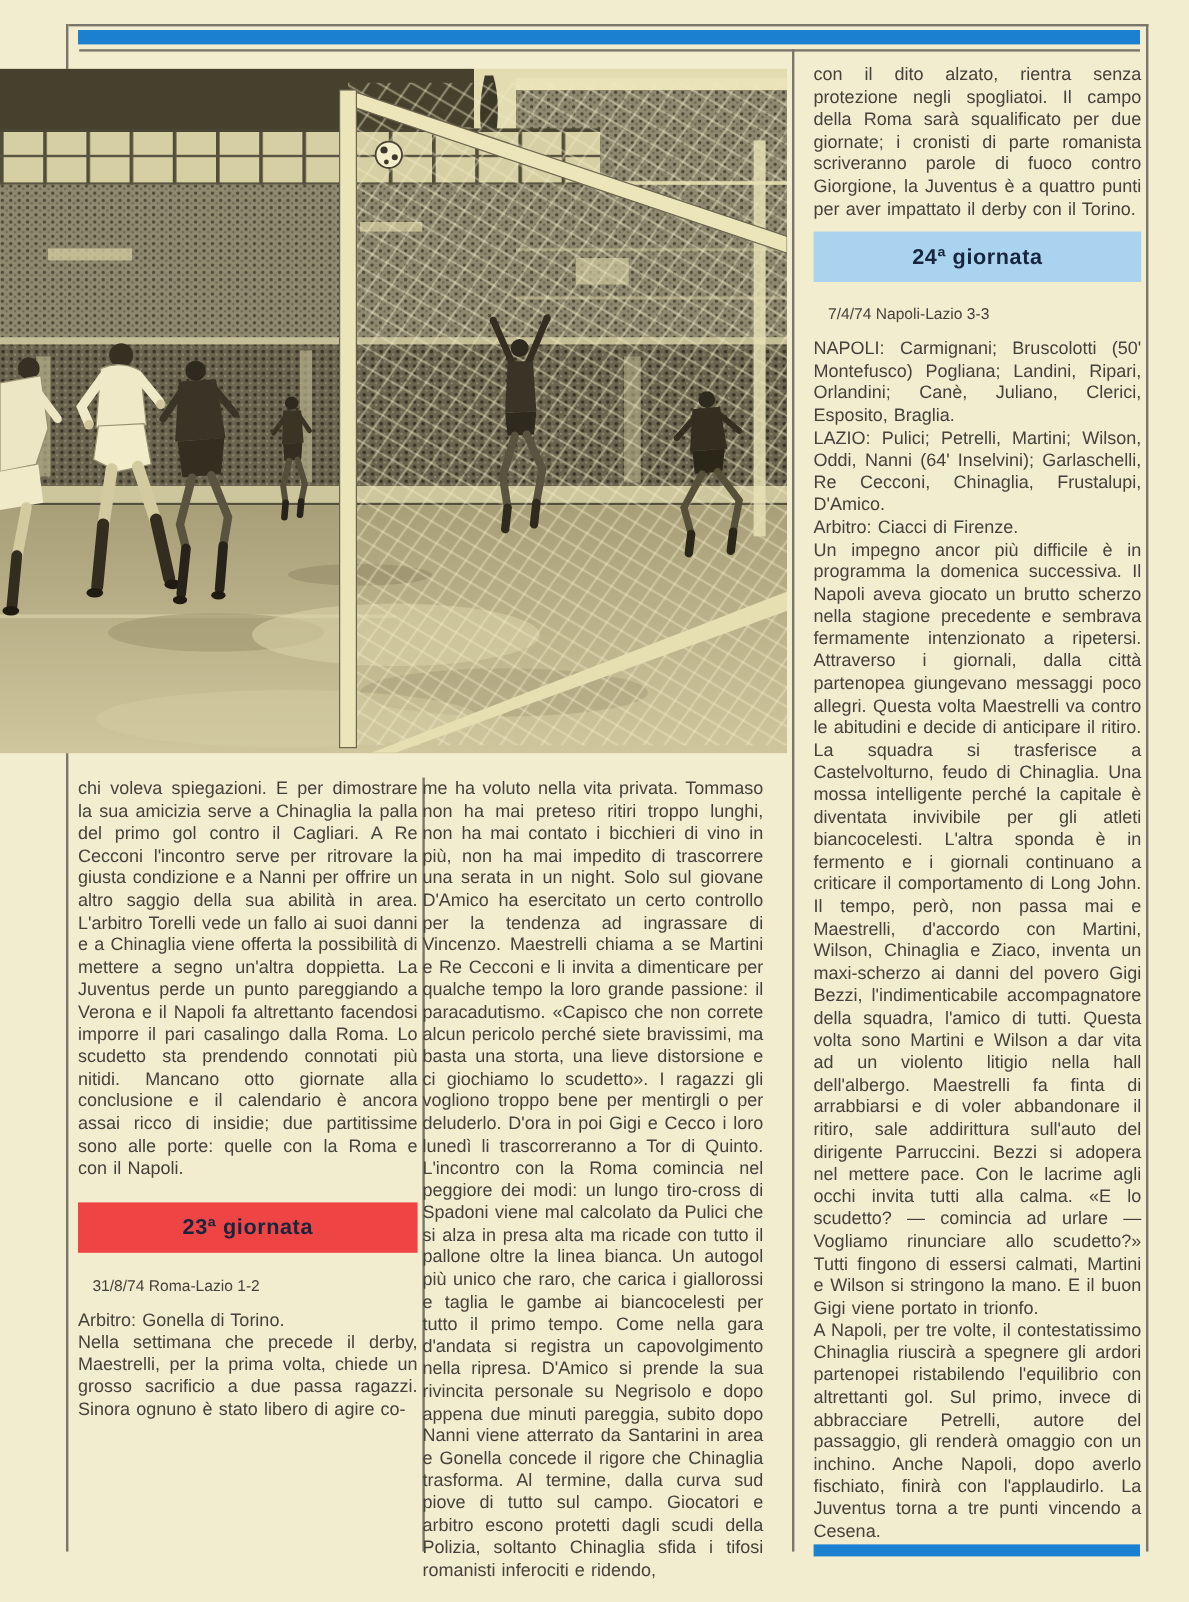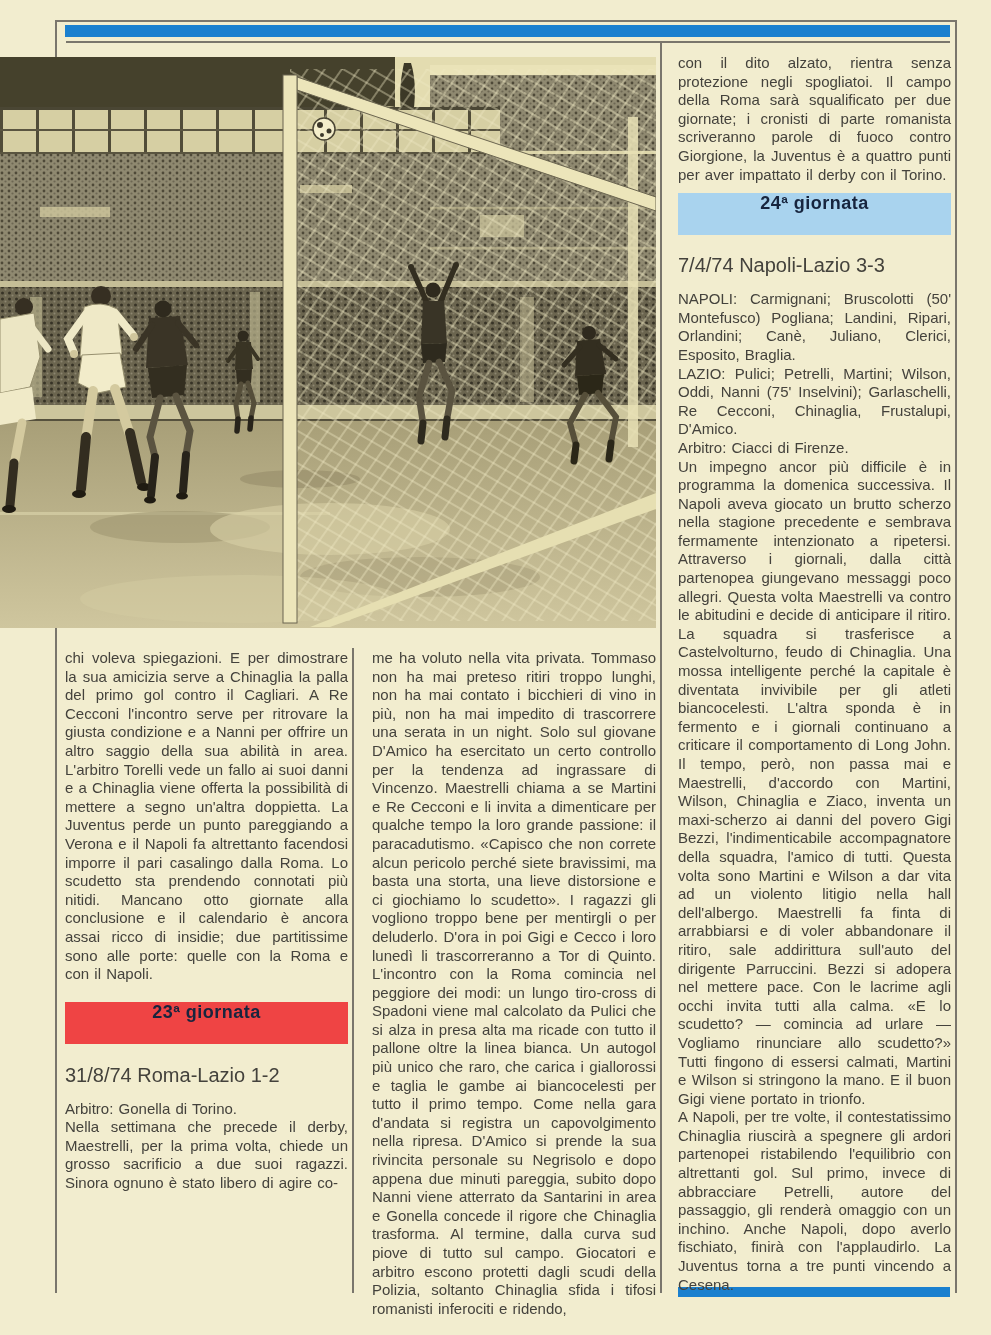--- a/index.html
+++ b/index.html
@@ -17,32 +17,32 @@
   #under-rule{left:66px;top:41px;width:884px;height:2px}
   #divider-left-mid{left:352px;top:648px;width:2px;height:645px}
   #divider-mid-right{left:660px;top:41px;width:2px;height:1252px}
   #top-bar{left:65px;top:25px;width:885px;height:12px}
   #bottom-bar{left:678px;top:1287px;width:272px;height:10px}
   #photo{left:0;top:57px;width:656px;height:571px;overflow:hidden}
   #photo svg{display:block;width:100%;height:100%}
 
   .col{position:absolute}
   #col-left{left:65px;top:649px;width:283px}
-  #col-mid{left:372px;top:649px;width:284px}
+  #col-mid{left:352px;top:649px;width:284px}
   #col-right{left:678px;top:54px;width:273px}
 
   p.body{font-size:15px;line-height:18.6px;text-align:justify;margin:0;word-spacing:1px}
   .it{}
   .banner{
-    height:42px;display:flex;align-items:flex-start;justify-content:center;
+    height:42px;display:flex;align-items:center;justify-content:center;
     font-weight:bold;font-size:18px;letter-spacing:.5px;color:#17253e;
   }
   #col-left .banner{margin-top:18px}
   #col-right .banner{margin-top:9px}
-  .match-line{font-size:20px;margin:0;margin-top:20px}
+  .match-line{font-size:13px;margin:12px;margin-top:20px}
   #col-right .match-line{margin-top:19px}
   .lineup{margin-top:13px}
   .lineup p{font-size:15px;line-height:18.6px;text-align:justify;margin:0;word-spacing:1px}
   .para-after{margin-top:17px}
 </style>
 </head>
 <body>
 
 <div class="rule" id="top-rule"></div>
 <div class="rule" id="left-rule"></div>
@@ -230,33 +230,33 @@
 
 <div class="col" id="col-left">
   <p class="body">chi voleva spiegazioni. E per dimostrare la sua amicizia serve a Chinaglia la palla del primo gol contro il Cagliari. A Re Cecconi l'incontro serve per ritrovare la giusta condizione e a Nanni per offrire un altro saggio della sua abilità in area. L'arbitro Torelli vede un fallo ai suoi danni e a Chinaglia viene offerta la possibilità di mettere a segno un'altra doppietta. La Juventus perde un punto pareggiando a Verona e il Napoli fa altrettanto facendosi imporre il pari casalingo dalla Roma. Lo scudetto sta prendendo connotati più nitidi. Mancano otto giornate alla conclusione e il calendario è ancora assai ricco di insidie; due partitissime sono alle porte: quelle con la Roma e con il Napoli.</p>
   <div class="banner" style="background:#ef4444">
     <span>23ª giornata</span>
   </div>
   <p class="match-line">31/8/74 Roma-Lazio 1-2</p>
   <div class="lineup">
     <p><span>Arbitro:</span> <span class="it">Gonella di Torino.</span></p>
   </div>
-  <p class="body para-after">Nella settimana che precede il derby, Maestrelli, per la prima volta, chiede un grosso sacrificio a due suoi ragazzi. Sinora ognuno è stato libero di agire co-</p>
+  <p class="body para-after">Nella settimana che precede il derby, Maestrelli, per la prima volta, chiede un grosso sacrificio a due passa ragazzi. Sinora ognuno è stato libero di agire co-</p>
 </div>
 
 <div class="col" id="col-mid">
   <p class="body"><span>me ha voluto nella vita privata. Tommaso non ha mai preteso ritiri troppo lunghi, non ha mai contato i bicchieri di vino in più, non ha mai impedito di trascorrere una serata in un night. Solo sul giovane D'Amico ha esercitato un certo controllo per la tendenza ad ingrassare di Vincenzo. Maestrelli chiama a se Martini e Re Cecconi e li invita a dimenticare per qualche tempo la loro grande passione: il paracadutismo. </span><span class="it">«Capisco che non correte alcun pericolo perché siete bravissimi, ma basta una storta, una lieve distorsione e ci giochiamo lo scudetto»</span><span>. I ragazzi gli vogliono troppo bene per mentirgli o per deluderlo. D'ora in poi Gigi e Cecco i loro lunedì li trascorreranno a Tor di Quinto. L'incontro con la Roma comincia nel peggiore dei modi: un lungo tiro-cross di Spadoni viene mal calcolato da Pulici che si alza in presa alta ma ricade con tutto il pallone oltre la linea bianca. Un autogol più unico che raro, che carica i giallorossi e taglia le gambe ai biancocelesti per tutto il primo tempo. Come nella gara d'andata si registra un capovolgimento nella ripresa. D'Amico si prende la sua rivincita personale su Negrisolo e dopo appena due minuti pareggia, subito dopo Nanni viene atterrato da Santarini in area e Gonella concede il rigore che Chinaglia trasforma. Al termine, dalla curva sud piove di tutto sul campo. Giocatori e arbitro escono protetti dagli scudi della Polizia, soltanto Chinaglia sfida i tifosi romanisti inferociti e ridendo,</span></p>
 </div>
 
 <div class="col" id="col-right">
   <p class="body">con il dito alzato, rientra senza protezione negli spogliatoi. Il campo della Roma sarà squalificato per due giornate; i cronisti di parte romanista scriveranno parole di fuoco contro Giorgione, la Juventus è a quattro punti per aver impattato il derby con il Torino.</p>
   <div class="banner" style="background:#a9d3ee">
     <span>24ª giornata</span>
   </div>
   <p class="match-line">7/4/74 Napoli-Lazio 3-3</p>
   <div class="lineup">
     <p><span>NAPOLI:</span> <span class="it">Carmignani; Bruscolotti (50' Montefusco) Pogliana; Landini, Ripari, Orlandini; Canè, Juliano, Clerici, Esposito, Braglia.</span></p>
-    <p><span>LAZIO:</span> <span class="it">Pulici; Petrelli, Martini; Wilson, Oddi, Nanni (75' Inselvini); Garlaschelli, Re Cecconi, Chinaglia, Frustalupi, D'Amico.</span></p>
+    <p><span>LAZIO:</span> <span class="it">Pulici; Petrelli, Martini; Wilson, Oddi, Nanni (64' Inselvini); Garlaschelli, Re Cecconi, Chinaglia, Frustalupi, D'Amico.</span></p>
     <p><span>Arbitro:</span> <span class="it">Ciacci di Firenze.</span></p>
   </div>
   <p class="body para-after"><span>Un impegno ancor più difficile è in programma la domenica successiva. Il Napoli aveva giocato un brutto scherzo nella stagione precedente e sembrava fermamente intenzionato a ripetersi. Attraverso i giornali, dalla città partenopea giungevano messaggi poco allegri. Questa volta Maestrelli va contro le abitudini e decide di anticipare il ritiro. La squadra si trasferisce a Castelvolturno, feudo di Chinaglia. Una mossa intelligente perché la capitale è diventata invivibile per gli atleti biancocelesti. L'altra sponda è in fermento e i giornali continuano a criticare il comportamento di Long John. Il tempo, però, non passa mai e Maestrelli, d'accordo con Martini, Wilson, Chinaglia e Ziaco, inventa un maxi-scherzo ai danni del povero Gigi Bezzi, l'indimenticabile accompagnatore della squadra, l'amico di tutti. Questa volta sono Martini e Wilson a dar vita ad un violento litigio nella hall dell'albergo. Maestrelli fa finta di arrabbiarsi e di voler abbandonare il ritiro, sale addirittura sull'auto del dirigente Parruccini. Bezzi si adopera nel mettere pace. Con le lacrime agli occhi invita tutti alla calma. </span><span class="it">«E lo scudetto? — comincia ad urlare — Vogliamo rinunciare allo scudetto?»</span><span> Tutti fingono di essersi calmati, Martini e Wilson si stringono la mano. E il buon Gigi viene portato in trionfo.</span></p>
   <p class="body">A Napoli, per tre volte, il contestatissimo Chinaglia riuscirà a spegnere gli ardori partenopei ristabilendo l'equilibrio con altrettanti gol. Sul primo, invece di abbracciare Petrelli, autore del passaggio, gli renderà omaggio con un inchino. Anche Napoli, dopo averlo fischiato, finirà con l'applaudirlo. La Juventus torna a tre punti vincendo a Cesena.</p>
 </div>
 
 </body></html>

